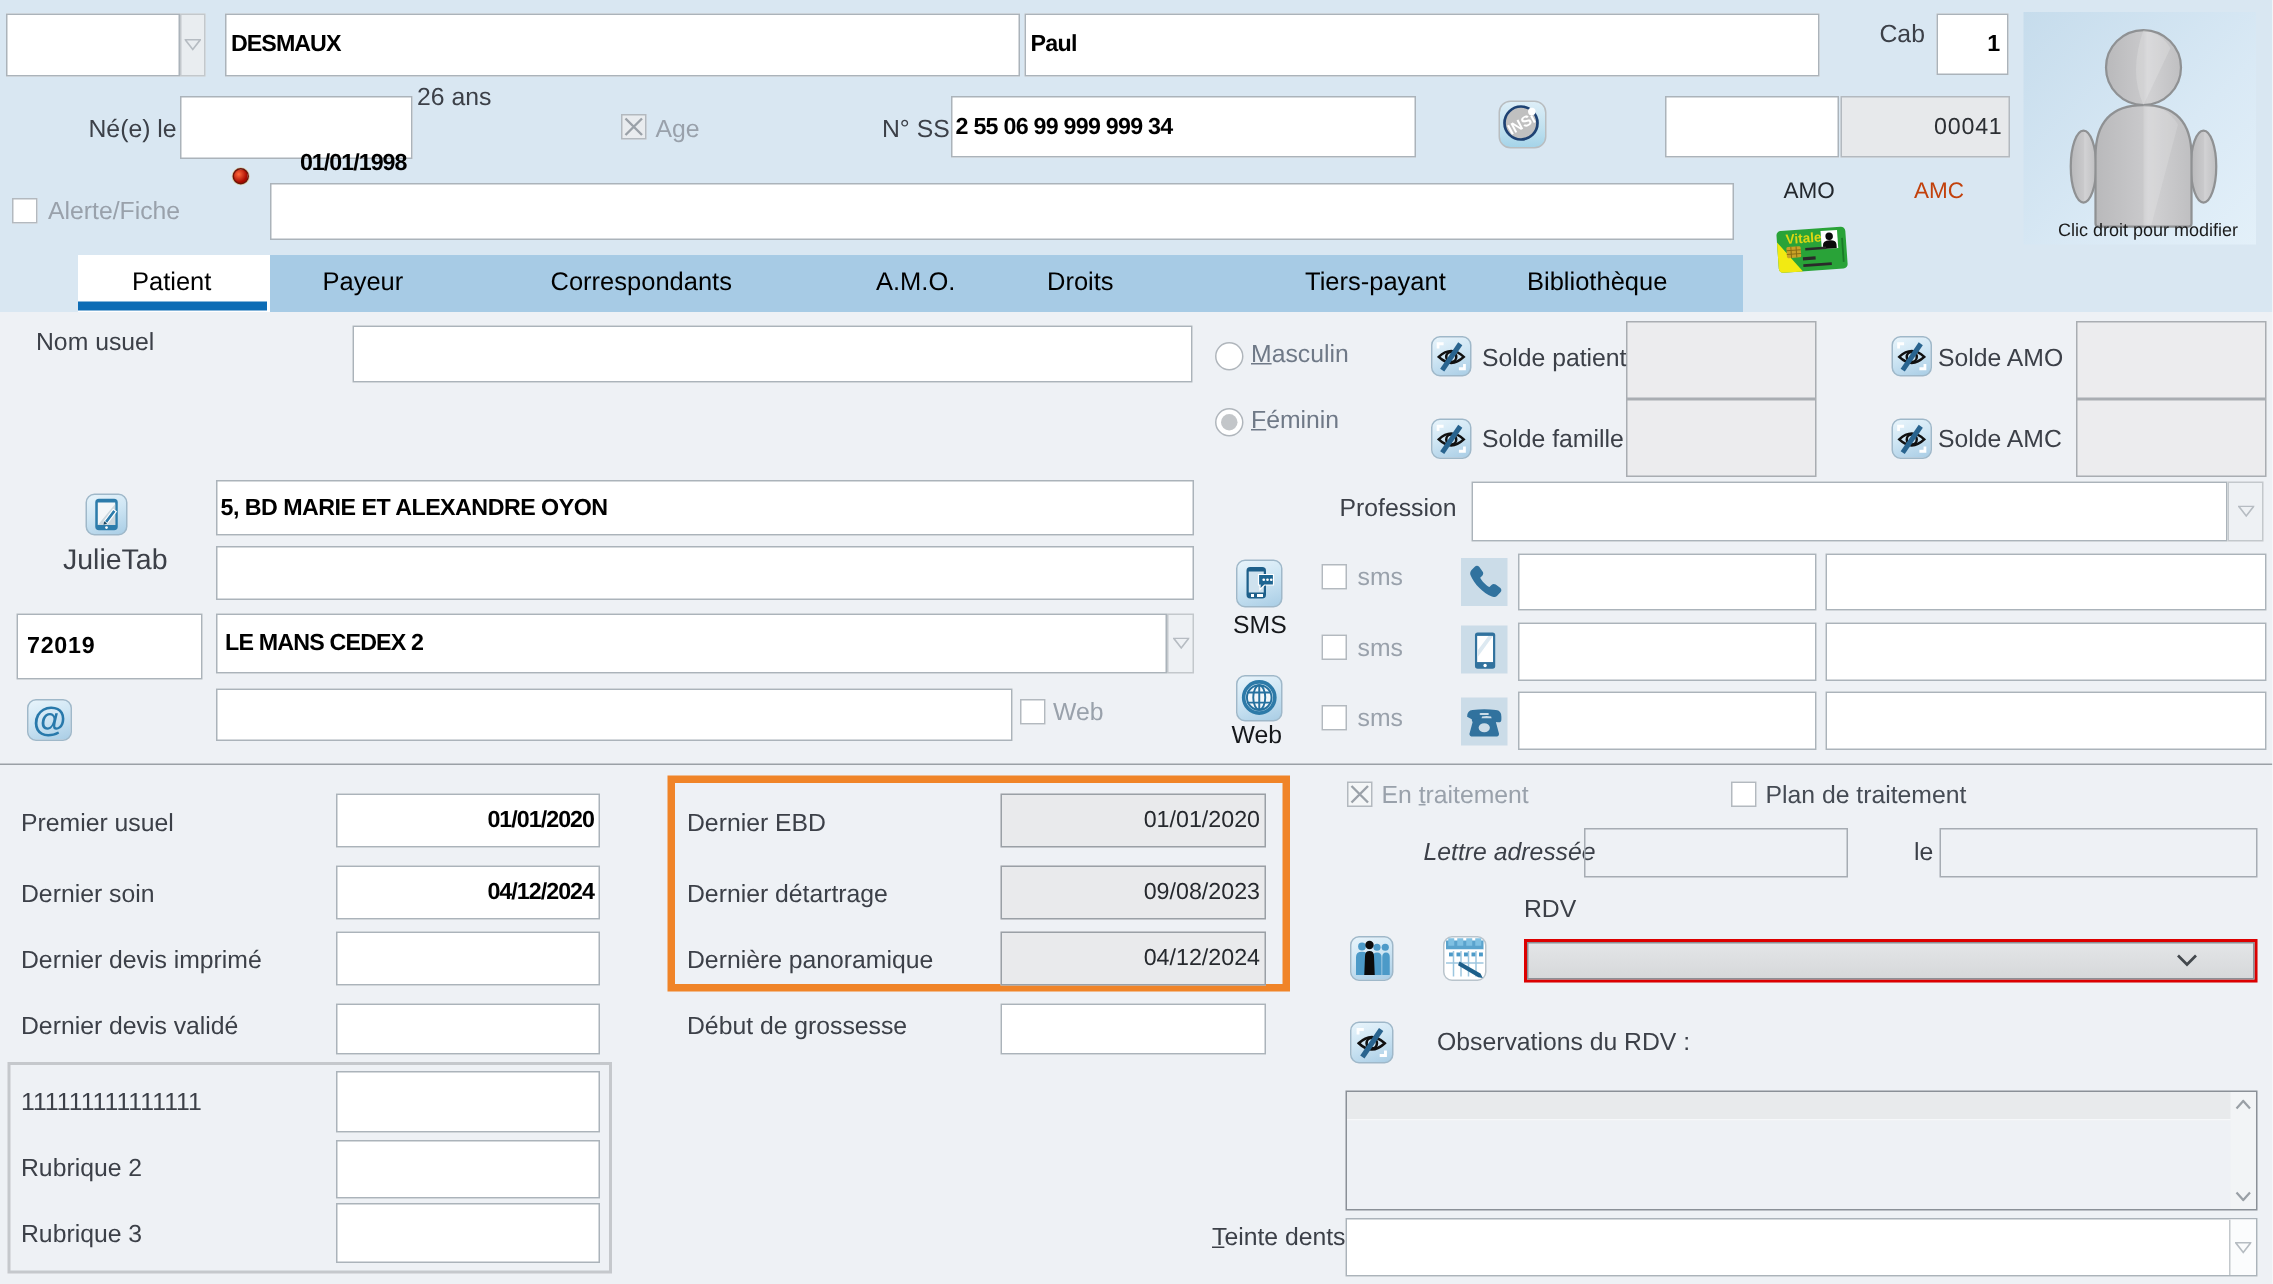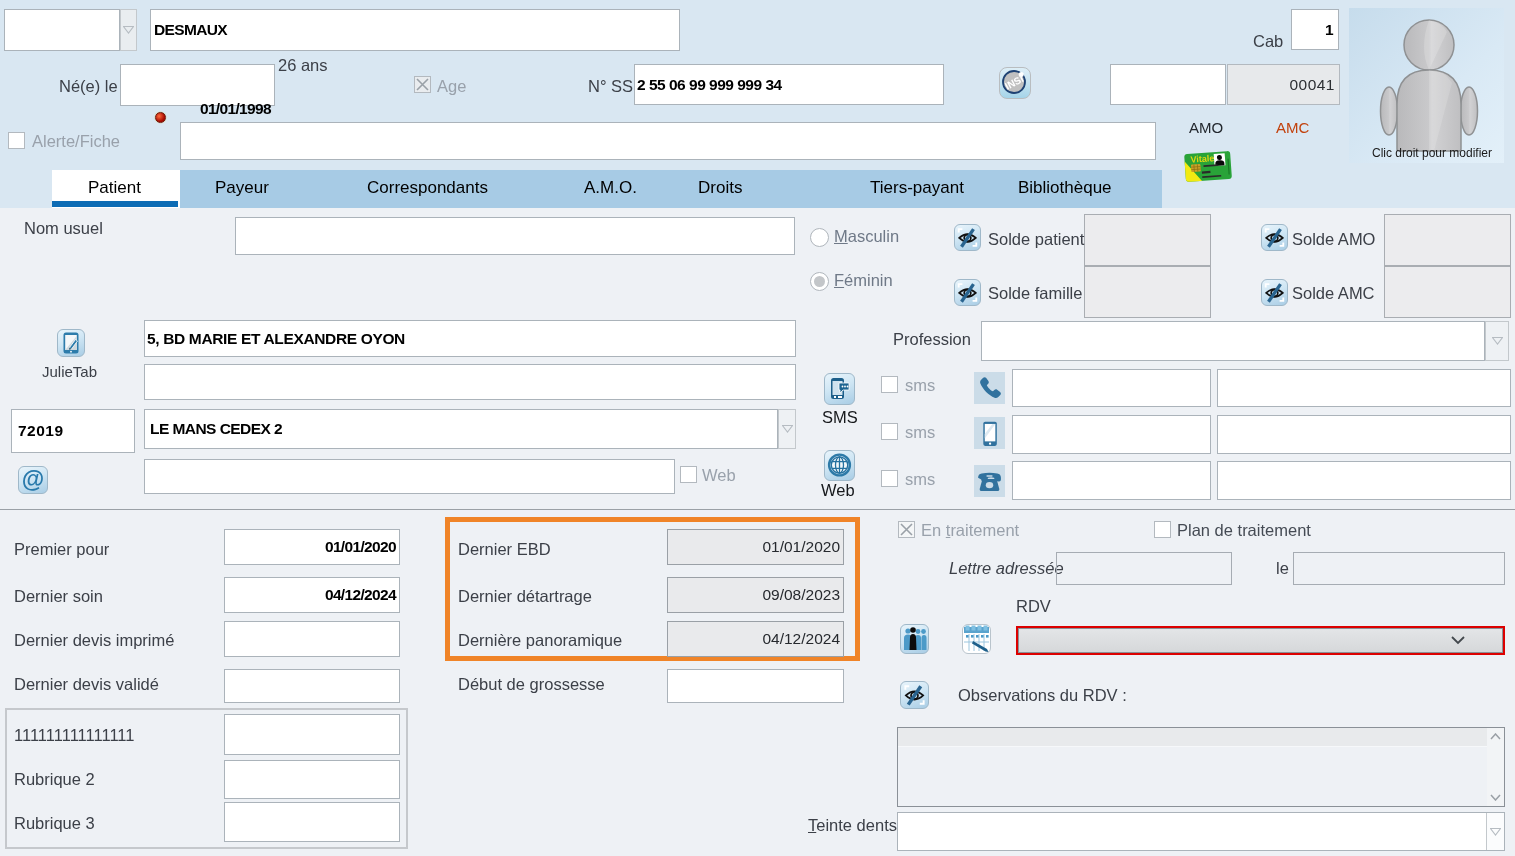--- a/index.html
+++ b/index.html
@@ -38,21 +38,24 @@
 
 <div class="inp" style="left:4px;top:9px;width:116px;height:42px;"></div>
 <div class="ddbtn" style="left:120px;top:9px;width:17px;height:42px;background:#e9edf0;">
       <svg width="11" height="8" viewBox="0 0 11 8">
         <path d="M0.5 0.5 H10.5 L5.5 7 Z" fill="none" stroke="#b6bcc2" stroke-width="1.1"></path>
       </svg>
     </div>
 <div class="inp vc" style="left:150px;top:9px;width:530px;height:42px;padding-left:3px;">
       <span class="bval" style="letter-spacing:-0.65px;">DESMAUX</span>
     </div>
-<div class="lab" style="left:1253px;top:32px;">Cab</div>
+<div class="inp vc" style="left:683px;top:9px;width:530px;height:42px;padding-left:3px;">
+      <span class="bval">Paul</span>
+    </div>
+<div class="lab" style="left:1253px;top:14px;">Cab</div>
 <div class="inp vc rt" style="left:1291px;top:9px;width:48px;height:41px;padding-right:5px;">
       <span class="bval">1</span>
     </div>
 
 <div class="abs" style="left:1349px;top:8px;width:155px;height:155px;background:linear-gradient(135deg,#c6dcec 0%,#d9e9f5 60%,#e3f0f9 100%);">
 <svg width="155" height="155" viewBox="0 0 155 155">
 <defs>
 <linearGradient id="pg" x1="0" y1="0" x2="1" y2="0">
             <stop offset="0" stop-color="#b9b9bb"></stop>
             <stop offset="0.5" stop-color="#c9c9cb"></stop>
@@ -172,21 +175,21 @@
 <div class="ico" style="left:57px;top:329px;width:28px;height:28px;">
 <svg width="26" height="26" viewBox="0 0 26 26">
 <rect x="5.5" y="2.5" width="15" height="21" rx="2.5" fill="#2d7cab"></rect>
 <rect x="7.2" y="5" width="11.6" height="15" fill="#f4f7f9"></rect>
 <path d="M7.2 20 L18.8 6 L18.8 20 Z" fill="#cdd8de"></path>
 <path d="M11.5 17.5 L17.5 9.5 L19.5 11 L13.5 19 Z" fill="#2d7cab" stroke="#fff" stroke-width="0.8"></path>
 <path d="M11.5 17.5 L13.5 19 L11 19.8 Z" fill="#1a4a66"></path>
 <circle cx="13" cy="21.7" r="0.9" fill="#fff"></circle>
 </svg>
 </div>
-<div class="lab" style="left:42px;top:363px;font-size:15px;">JulieTab</div>
+<div class="lab" style="left:42px;top:363px;font-size:19px;">JulieTab</div>
 
 <div class="ico" style="left:18px;top:466px;width:30px;height:28px;display:flex;align-items:center;justify-content:center;">
 <span style="font-size:23px;font-weight:bold;color:#2879ab;margin-top:-2px;">@</span>
 </div>
 
 <div class="ico" style="left:824px;top:373px;width:31px;height:32px;">
 <svg width="29" height="30" viewBox="0 0 29 30">
 <rect x="6" y="4" width="13" height="21" rx="2.5" fill="#1d5f8a"></rect>
 <rect x="7.5" y="7" width="10" height="14" fill="#cfe2ee"></rect>
 <rect x="9" y="22" width="2" height="2" fill="#fff"></rect>
@@ -241,21 +244,21 @@
 
 <div class="inp" style="left:1012px;top:369px;width:199px;height:38px;"></div>
 <div class="inp" style="left:1217px;top:369px;width:294px;height:38px;"></div>
 <div class="inp" style="left:1012px;top:415px;width:199px;height:39px;"></div>
 <div class="inp" style="left:1217px;top:415px;width:294px;height:39px;"></div>
 <div class="inp" style="left:1012px;top:461px;width:199px;height:39px;"></div>
 <div class="inp" style="left:1217px;top:461px;width:294px;height:39px;"></div>
 
 <div class="abs" style="left:0;top:509px;width:1515px;height:1px;background:#9aa0a6;"></div>
 
-<div class="lab" style="left:14px;top:540px;">Premier pour</div>
+<div class="lab" style="left:14px;top:540px;">Premier usuel</div>
 <div class="inp vc rt" style="left:224px;top:529px;width:176px;height:36px;padding-right:3px;">
       <span class="bval" style="letter-spacing:-0.65px;">01/01/2020</span>
     </div>
 <div class="lab" style="left:14px;top:587px;">Dernier soin</div>
 <div class="inp vc rt" style="left:224px;top:577px;width:176px;height:36px;padding-right:3px;">
       <span class="bval" style="letter-spacing:-0.65px;">04/12/2024</span>
     </div>
 <div class="lab" style="left:14px;top:631px;">Dernier devis imprimé</div>
 <div class="inp" style="left:224px;top:621px;width:176px;height:36px;"></div>
 <div class="lab" style="left:14px;top:675px;">Dernier devis validé</div>

